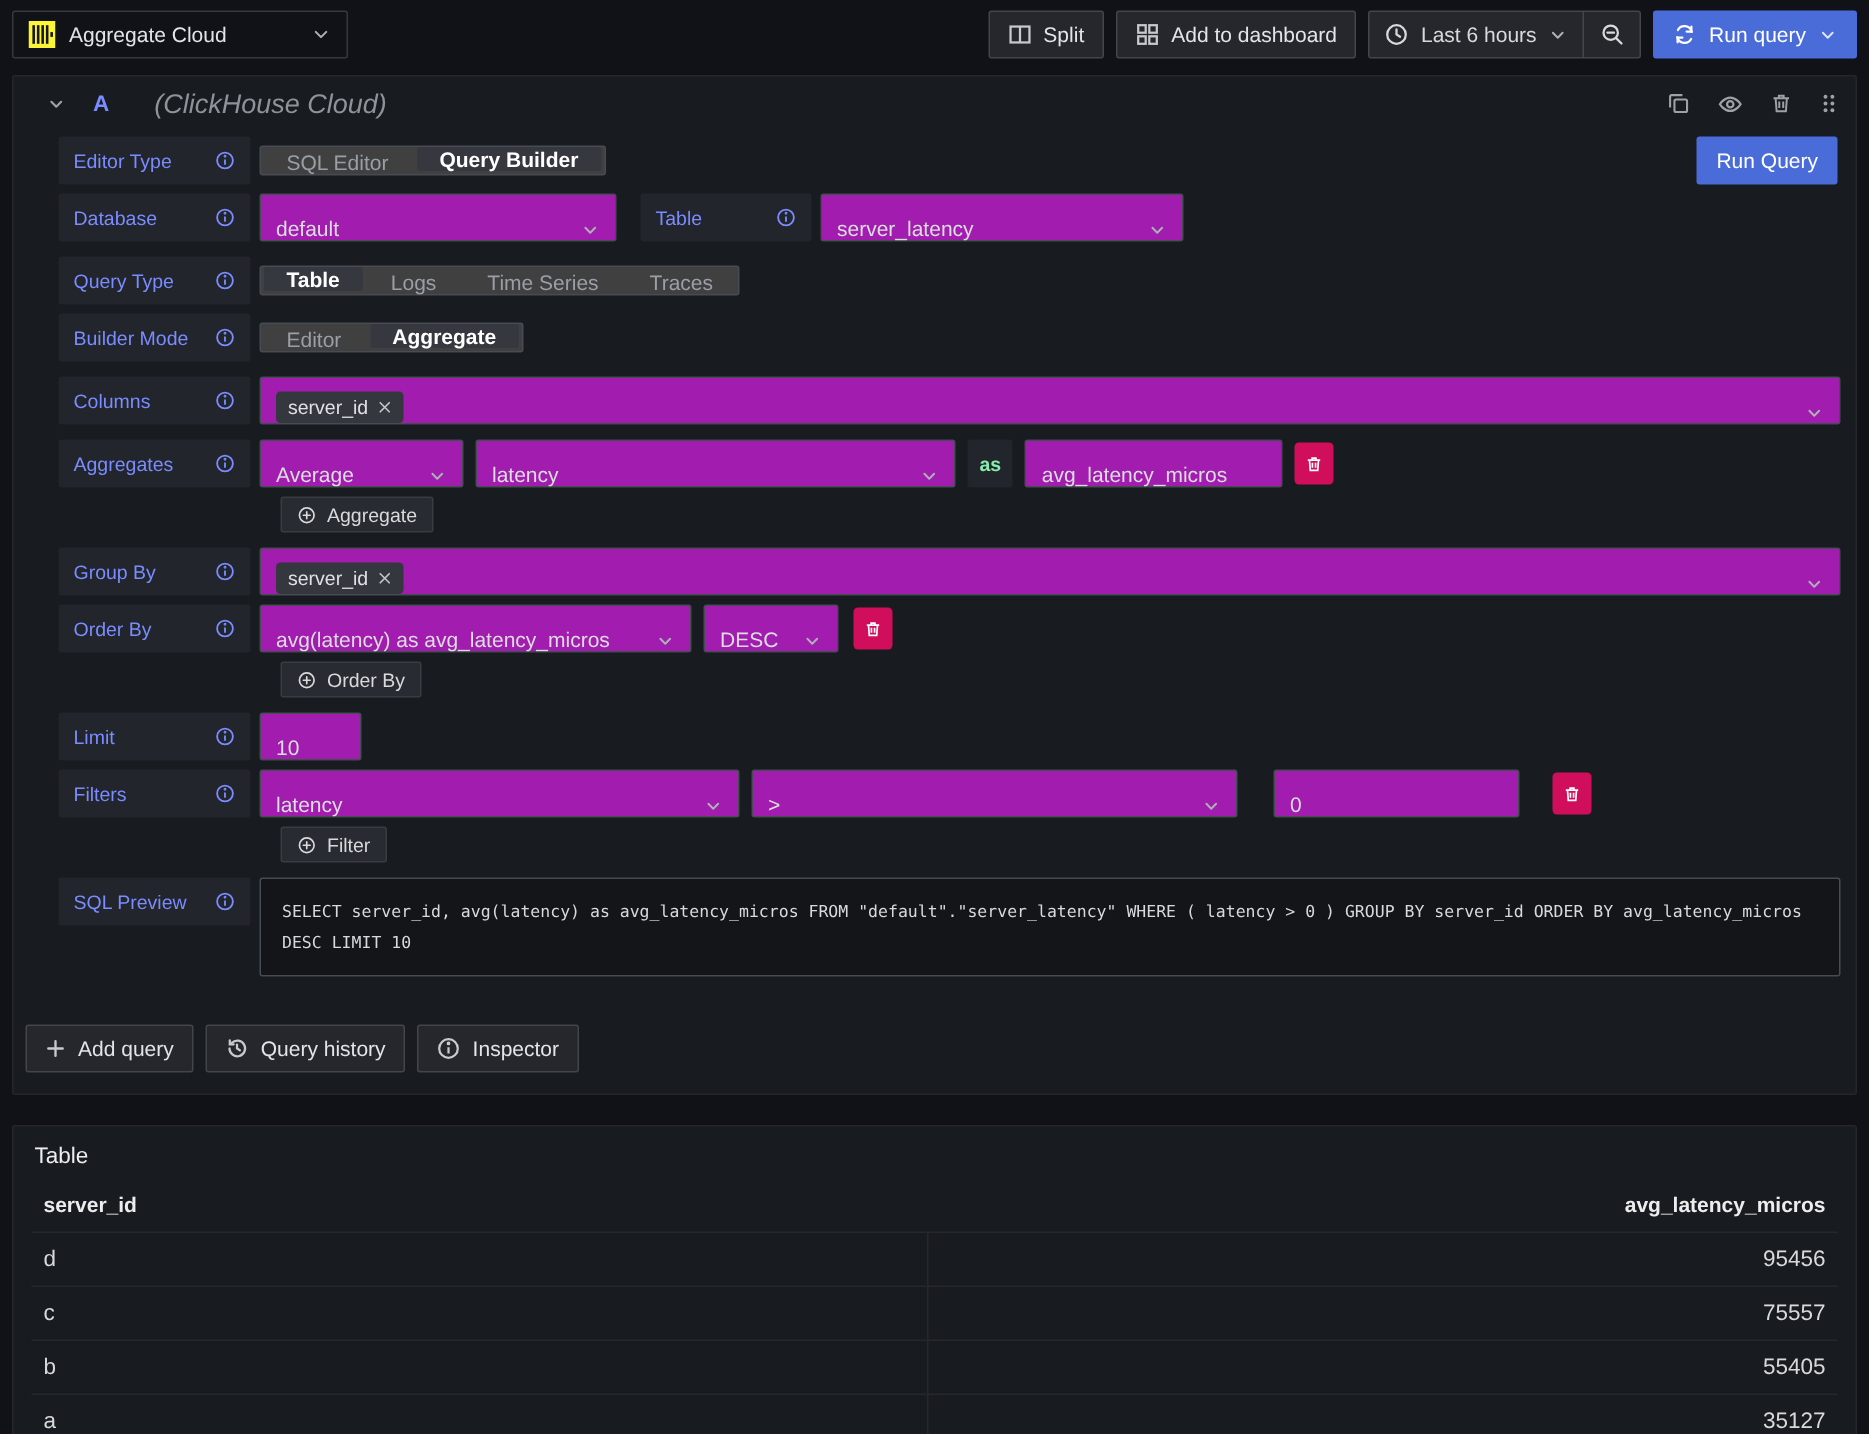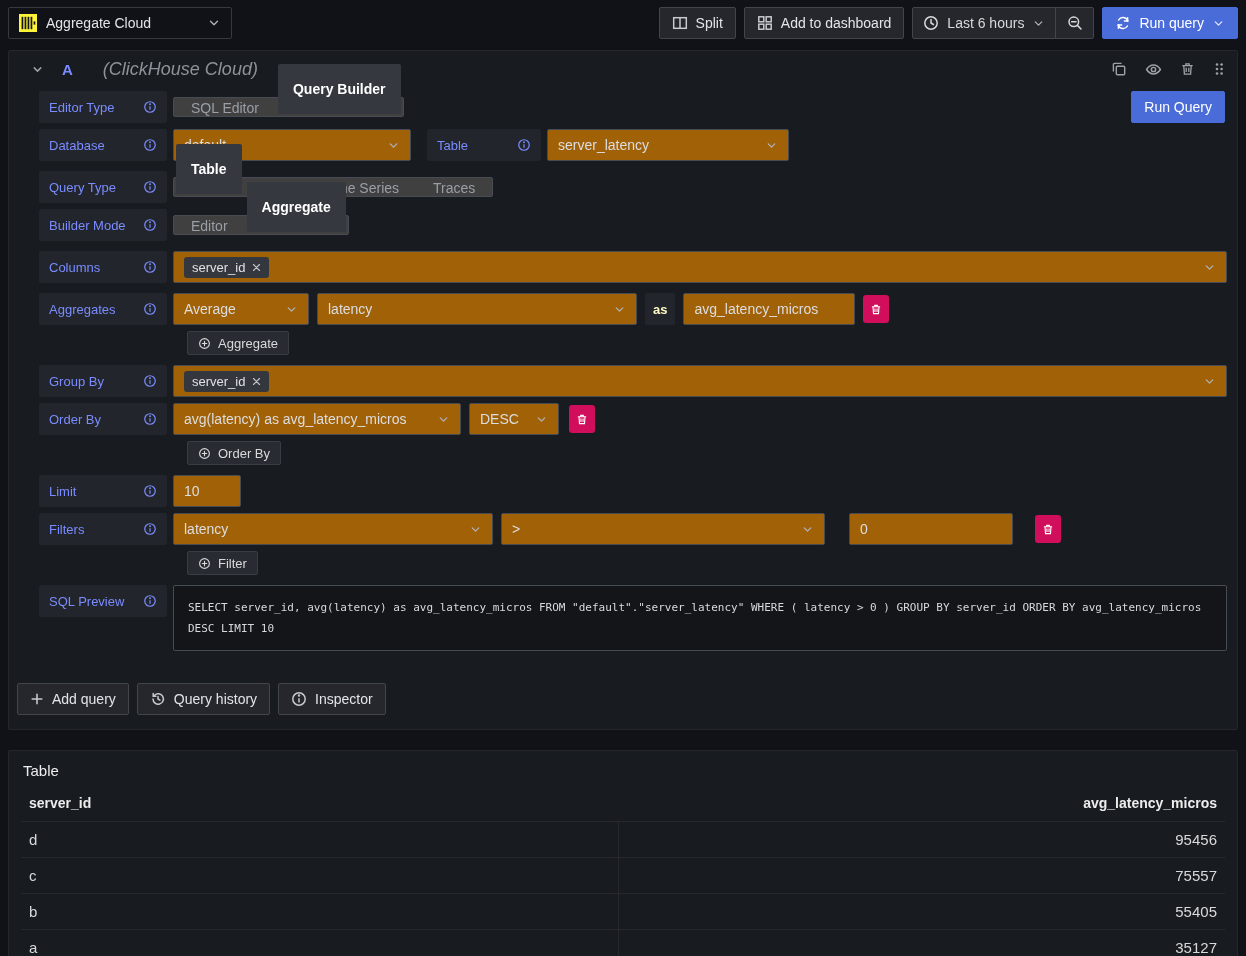--- a/index.html
+++ b/index.html
@@ -50,38 +50,38 @@
   .row.gap-top { margin-top:10px; }
   .field-label {
     width:128px; min-width:128px; height:32px; background:#22252b; border-radius:2px;
     display:flex; align-items:center; justify-content:space-between; padding:0 10px;
     color:#7a8cff; font-size:13px; font-weight:500; cursor:default;
   }
   .field-label.narrow { width:114px; min-width:114px; margin-left:10px; }
   .info-ic { color:#7a8cff; }
 
   .select, .text-input {
-    height:32px; background:#a16207; border:1px solid #474b53; border-radius:2px;
-    display:flex; align-items:center; padding:0 10px; color:#dcdde1; cursor:pointer;
+    height:32px; background:#a21caf; border:1px solid #474b53; border-radius:2px;
+    display:flex; align-items:flex-end; padding:0 10px; color:#dcdde1; cursor:pointer;
   }
   .select { justify-content:space-between; gap:8px; }
   .text-input { cursor:text; }
   .grow { flex:1; }
 
   .radio-group { display:flex; align-items:flex-end; height:20px; border:1px solid #474b53; border-radius:2px; background:#404040; }
   .radio-option { display:flex; align-items:center; padding:0 17px; color:#9a9ea6; font-weight:500; cursor:pointer; }
-  .radio-option.selected { background:#35383f; color:#fff; font-weight:700; margin:2px; border-radius:2px; padding:17px 15px; }
+  .radio-option.selected { background:#35383f; color:#fff; font-weight:700; margin:2px; border-radius:2px; padding:0 15px; }
 
   .chip { display:flex; align-items:center; gap:7px; background:#34373d; border-radius:3px; padding:3px 8px; font-size:13px; color:#e0e1e4; }
   .chip .x { color:#c3c5ca; cursor:pointer; }
 
   .as-badge {
     height:32px; min-width:30px; background:#22252b; border-radius:2px;
     display:flex; align-items:center; justify-content:center; padding:0 8px;
-    color:#fef9c3; font-size:13px; font-weight:700; cursor:default;
+    color:#86efac; font-size:13px; font-weight:700; cursor:default;
   }
   .danger-btn {
     width:26px; height:28px; background:#d10e5c; border:none; border-radius:3px;
     display:flex; align-items:center; justify-content:center; cursor:pointer; color:#fff;
   }
   .sub-row { margin:2px 0 10px 148px; display:flex; }
   .add-btn {
     height:24px; display:flex; align-items:center; gap:7px; padding:0 10px;
     background:#282b31; border:1px solid #393c43; border-radius:2px;
     color:#d8d9da; font-size:13px; font-weight:500; cursor:pointer;

